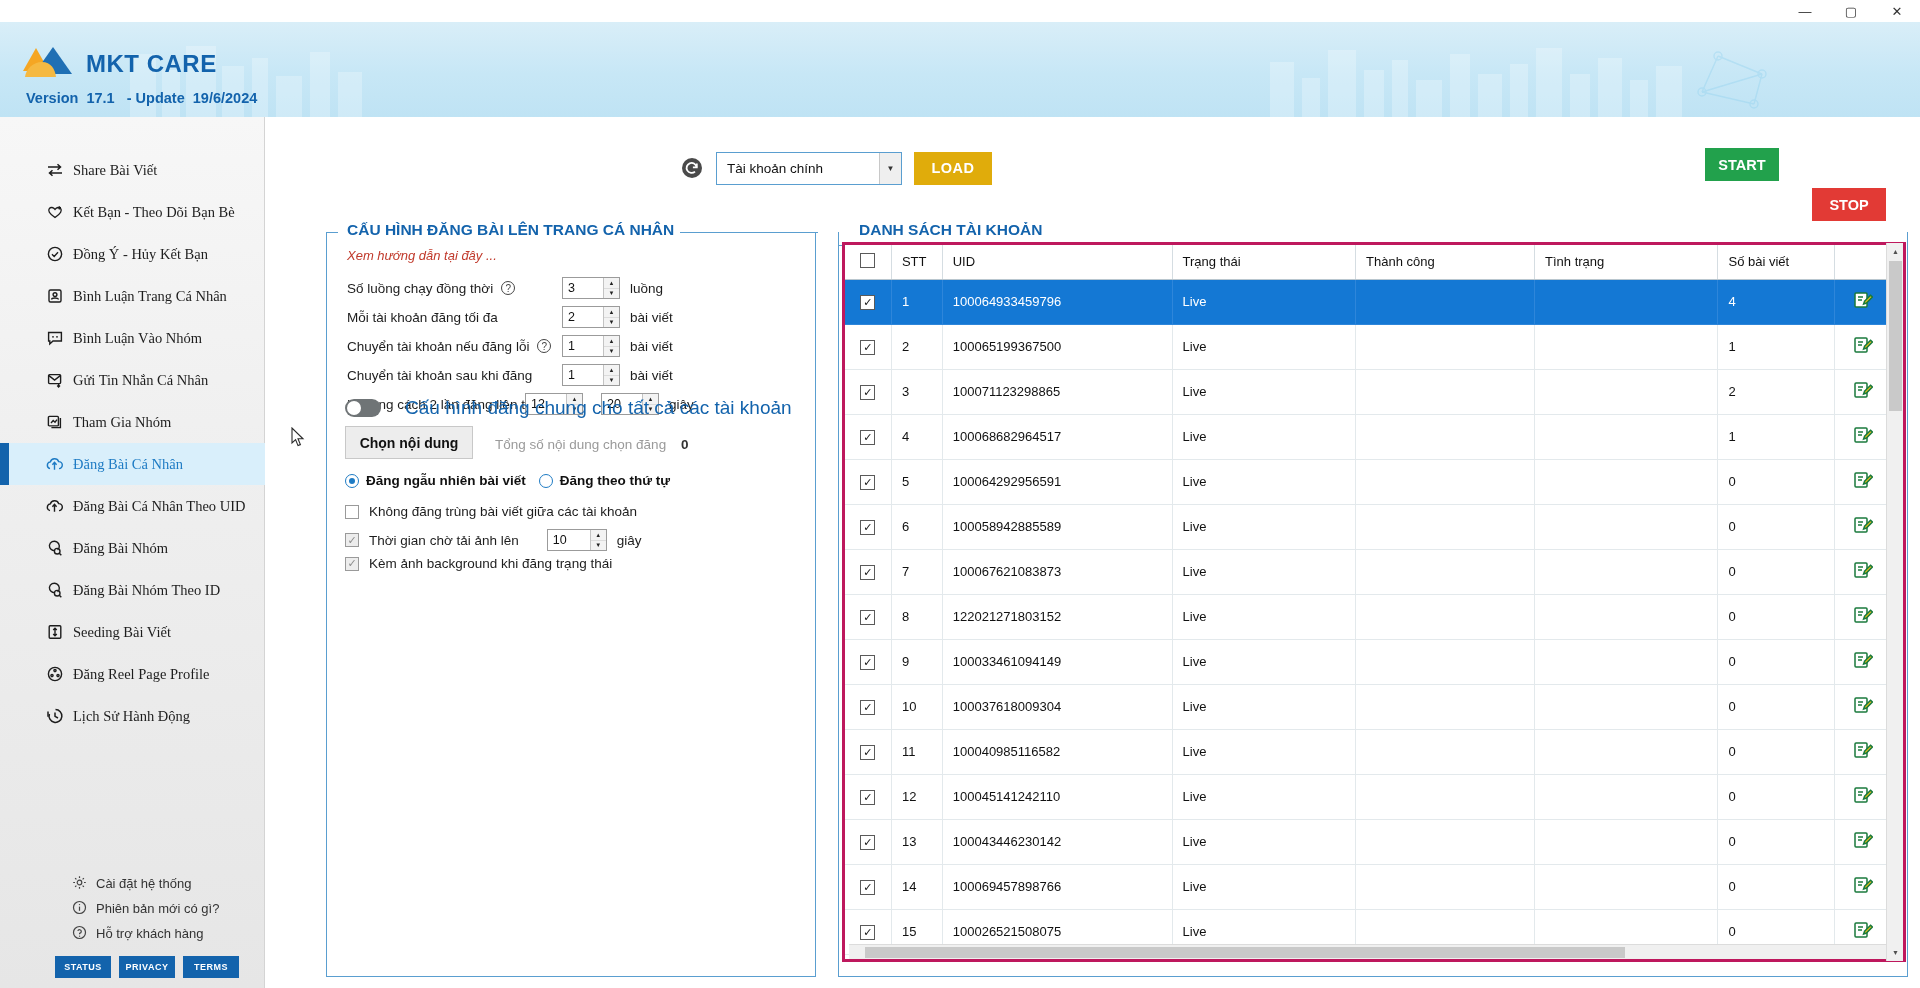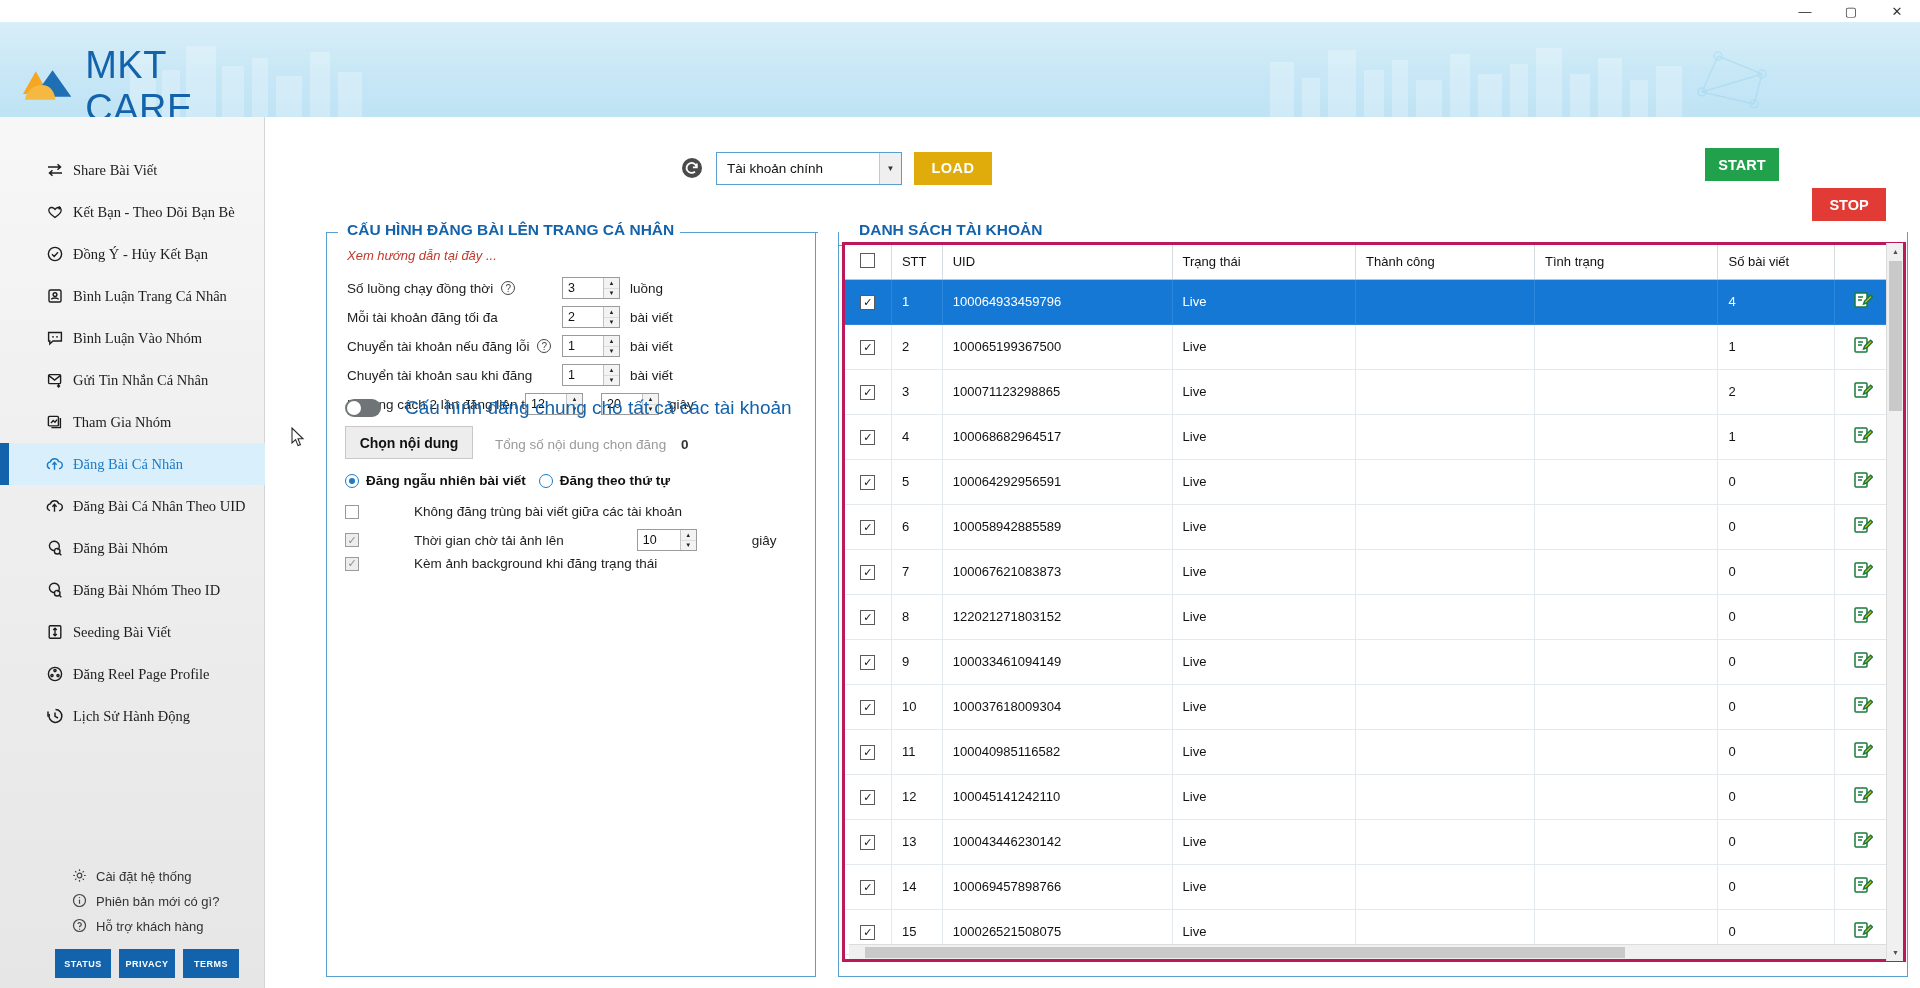--- a/index.html
+++ b/index.html
@@ -29,21 +29,21 @@
     overflow: hidden;
   }
   #header .skyline {
     position: absolute; left: 90px; top: 18px; width: 1700px; height: 78px;
     opacity: .45;
   }
   #brand { position: absolute; left: 22px; top: 22px; width: 260px; }
   #brandrow { display: flex; align-items: center; gap: 8px; }
   #logo-mark { width: 56px; height: 40px; }
   #brandname {
-    font-size: 38px; font-weight: normal; color: #1363ac;
+    font-size: 24px; font-weight: bold; color: #1363ac;
     letter-spacing: .5px; font-family: "Liberation Sans", sans-serif;
   }
   #versionline {
     margin-top: 6px; margin-left: 4px;
     font-size: 14.5px; font-weight: bold; color: #1363ac;
     white-space: pre;
   }
 
   
   #sidebar {
@@ -66,21 +66,21 @@
     width: 9px; height: 42px; background: #1363ac;
   }
 
   #sfooter { position: absolute; left: 0; bottom: 10px; width: 265px; }
   .fitem {
     height: 25px; display: flex; align-items: center; gap: 9px;
     padding-left: 72px; font-size: 13px; color: #333;
   }
   #badges { display: flex; gap: 8px; padding-left: 55px; margin-top: 10px; }
   .badge {
-    width: 56px; height: 29px; background: #1363ac; color: #fff;
+    width: 56px; height: 22px; background: #1363ac; color: #fff;
     font-size: 9px; font-weight: bold; letter-spacing: .5px;
     display: flex; align-items: center; justify-content: center;
   }
 
   
   #toolbar { position: absolute; left: 680px; top: 148px; height: 40px; display: flex; align-items: center; gap: 12px; }
   #refresh-icon { width: 24px; height: 24px; }
   #acct-select {
     width: 186px; height: 33px; background: #fff;
     border: 1px solid #5a9ed0; display: flex; align-items: center;
@@ -168,21 +168,21 @@
     font-size: 14px; font-weight: bold; color: #111;
   }
   #total-label { position: absolute; left: 168px; top: 205px; font-size: 13.5px; color: #9a9a9a; }
   #total-value { position: absolute; left: 354px; top: 205px; font-size: 13.5px; color: #333; font-weight: bold; }
 
   #radio-row { position: absolute; left: 18px; top: 241px; display: flex; align-items: center; gap: 13px; }
   .rchoice { display: flex; align-items: center; gap: 7px; font-size: 13.5px; font-weight: bold; color: #111; }
   .radio { width: 14px; height: 14px; border: 1.6px solid #1e7bc4; border-radius: 50%; position: relative; }
   .radio.on::after { content:""; position:absolute; left:3px; top:3px; width:6px; height:6px; border-radius:50%; background:#1e7bc4; }
 
-  .cbrow { position: absolute; left: 18px; display: flex; align-items: center; font-size: 13.5px; color: #1d1d1d; gap: 45px; }
+  .cbrow { position: absolute; left: 18px; display: flex; align-items: center; font-size: 13.5px; color: #1d1d1d; }
   .cbox { width: 14px; height: 14px; border: 1.3px solid #9a9a9a; background:#fff; margin-right: 10px;
           display: flex; align-items: center; justify-content: center; }
   .cbox.on { background: #ededed; }
   .cbox.on::after { content: "✓"; font-size: 11px; color: #8c8c8c; line-height: 1; }
 
   
   #acc {
     position: absolute; left: 838px; top: 232px; width: 1070px; height: 745px;
     border: 1px solid #5a9ed0; border-top: none;
   }

